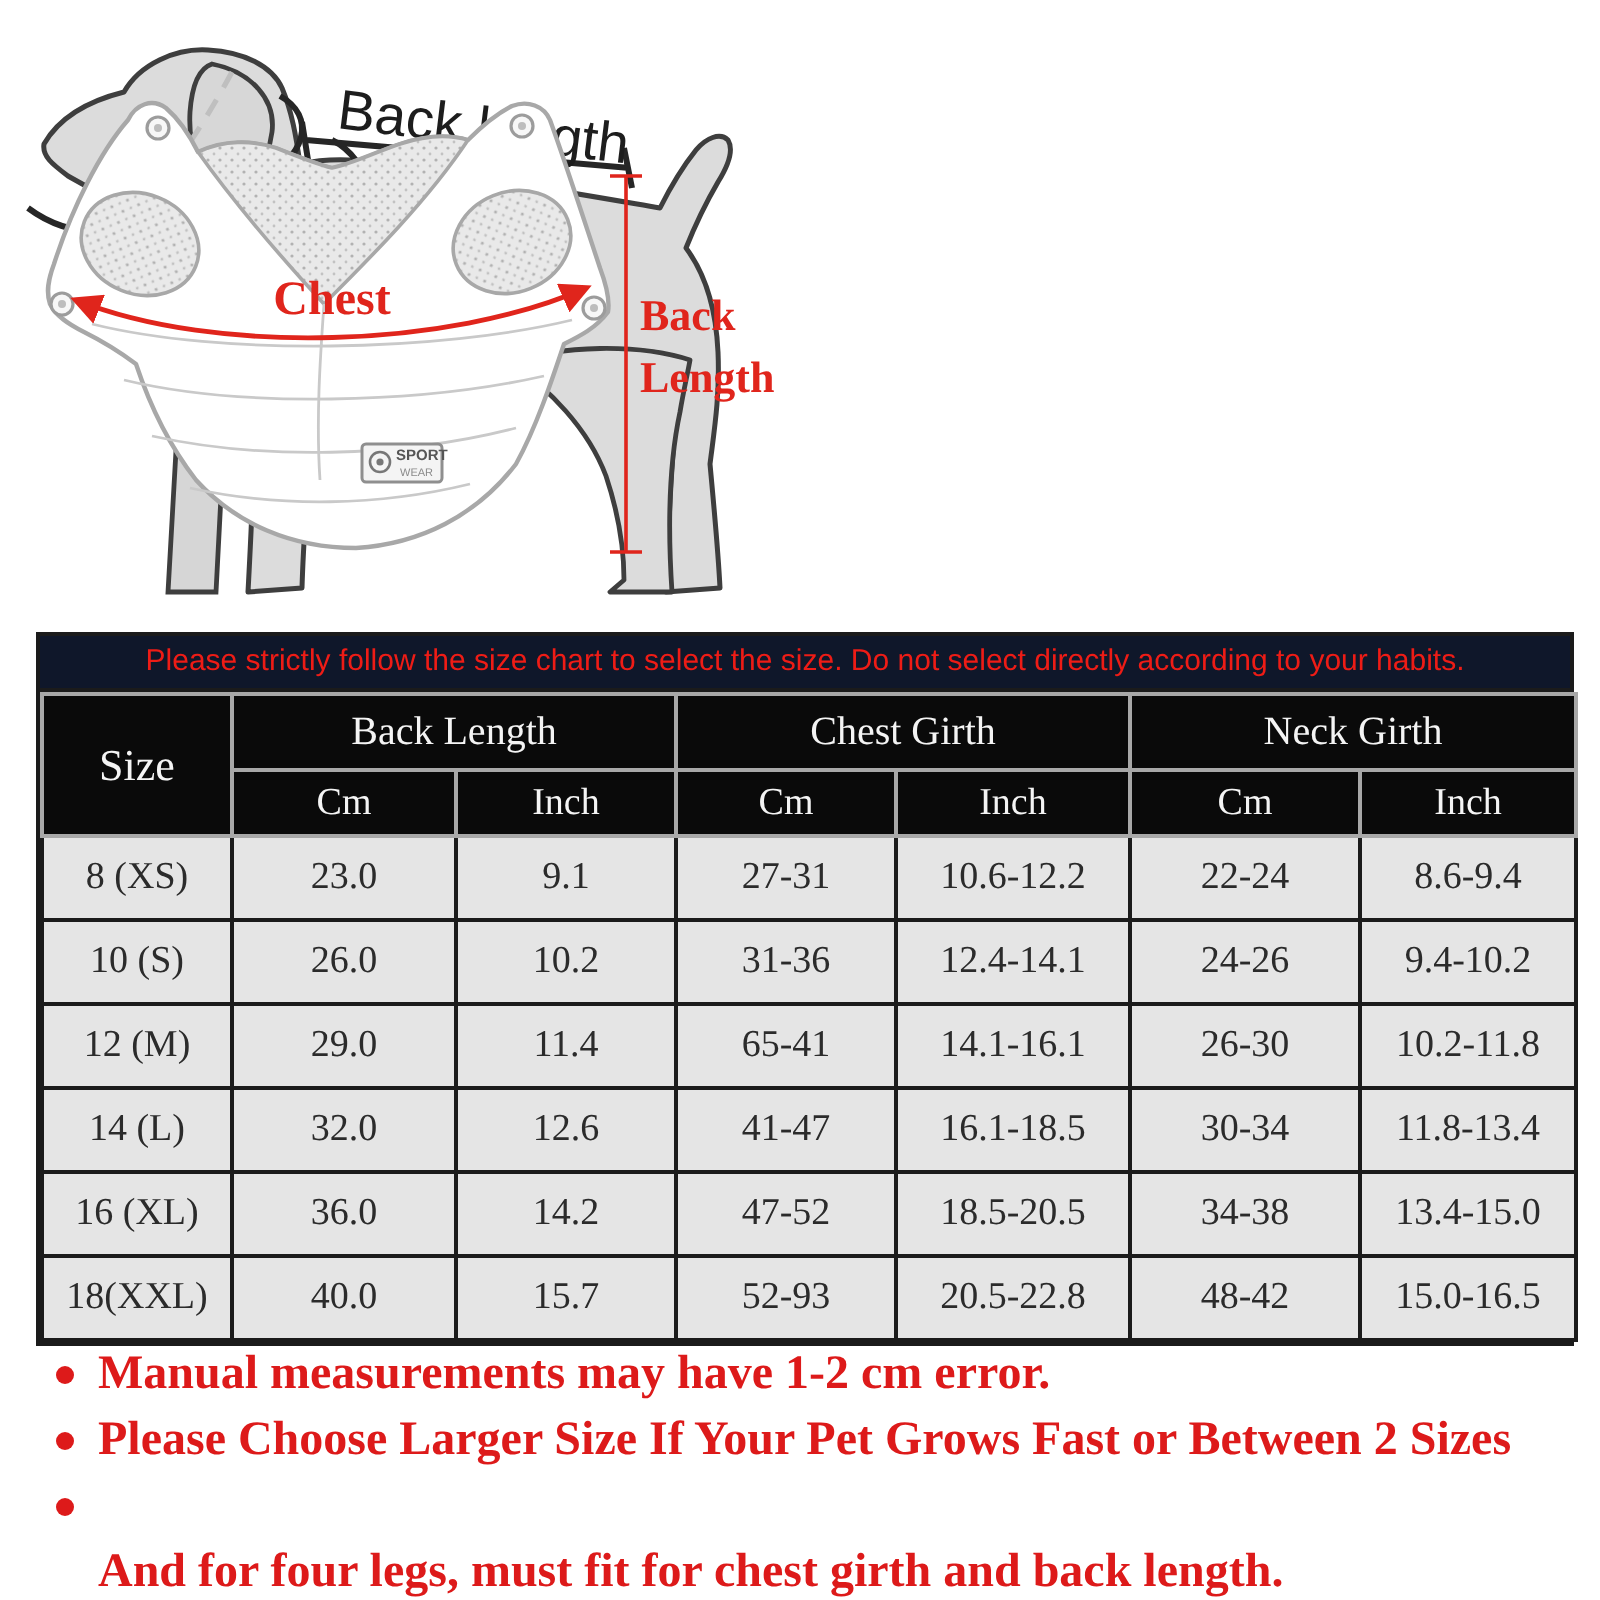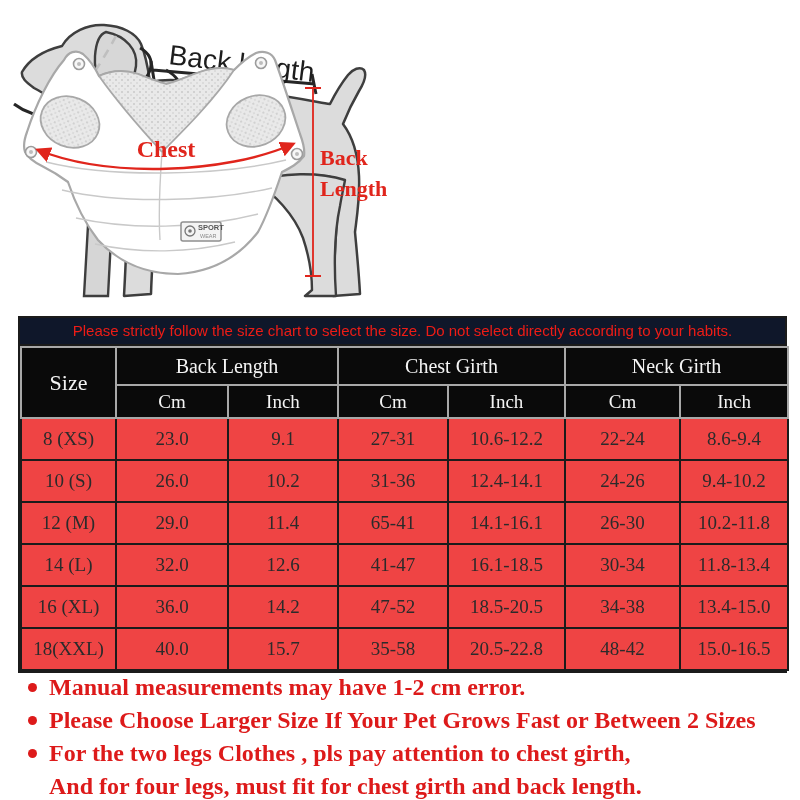--- a/index.html
+++ b/index.html
@@ -31,21 +31,21 @@
   table.size-chart th {
     background:#0a0a0a; color:#f4f4f4; font-weight:normal;
     border:2px solid #a8a8a8; font-size:20px;
   }
   table.size-chart th.size-h { font-size:22px; }
   table.size-chart thead tr.group-row  { height:38px; }
   table.size-chart thead tr.unit-row   { height:33px;margin-top:40px; }
   table.size-chart thead tr.unit-row th{ font-size:19px; }
   table.size-chart td {
     border:2px solid #1b1b1b; text-align:center; vertical-align:middle;
-    font-size:19px; color:#2b2b2b; background:#ef4444; height:42px;
+    font-size:19px; color:#2b2b2b; background:#e5e5e5; height:42px;
     white-space:nowrap;
   }
 
   
   .notes { position:absolute; left:22px; top:672px; width:760px; }
   .note-line {
     display:flex; align-items:flex-start; height:33px;
     font-family:"Liberation Serif","DejaVu Serif", serif;
     font-weight:bold; font-size:24px; color:#dd1a1a; line-height:30px;
   }
@@ -268,41 +268,40 @@
           <td>14.2</td>
           <td>47-52</td>
           <td>18.5-20.5</td>
           <td>34-38</td>
           <td>13.4-15.0</td>
         </tr>
         <tr>
           <td>18(XXL)</td>
           <td>40.0</td>
           <td>15.7</td>
-          <td>35-58</td>
+          <td>52-93</td>
           <td>20.5-22.8</td>
           <td>48-42</td>
           <td>15.0-16.5</td>
         </tr>
       </tbody>
     </table>
   </div>
 
   <div class="notes">
     <div class="note-line">
       <span class="bullet"></span>
       <span>Manual measurements may have 1-2 cm error.</span>
     </div>
     <div class="note-line">
       <span class="bullet"></span>
       <span>Please Choose Larger Size If Your Pet Grows Fast or Between 2 Sizes</span>
     </div>
     <div class="note-line">
       <span class="bullet"></span>
-      <span>For the two legs Clothes , pls pay attention to chest girth,</span>
     </div>
     <div class="note-line">
       <span class="bullet hidden"></span>
       <span>And for four legs, must fit for chest girth and back length.</span>
     </div>
   </div>
 
 </div>
 
 </body></html>

